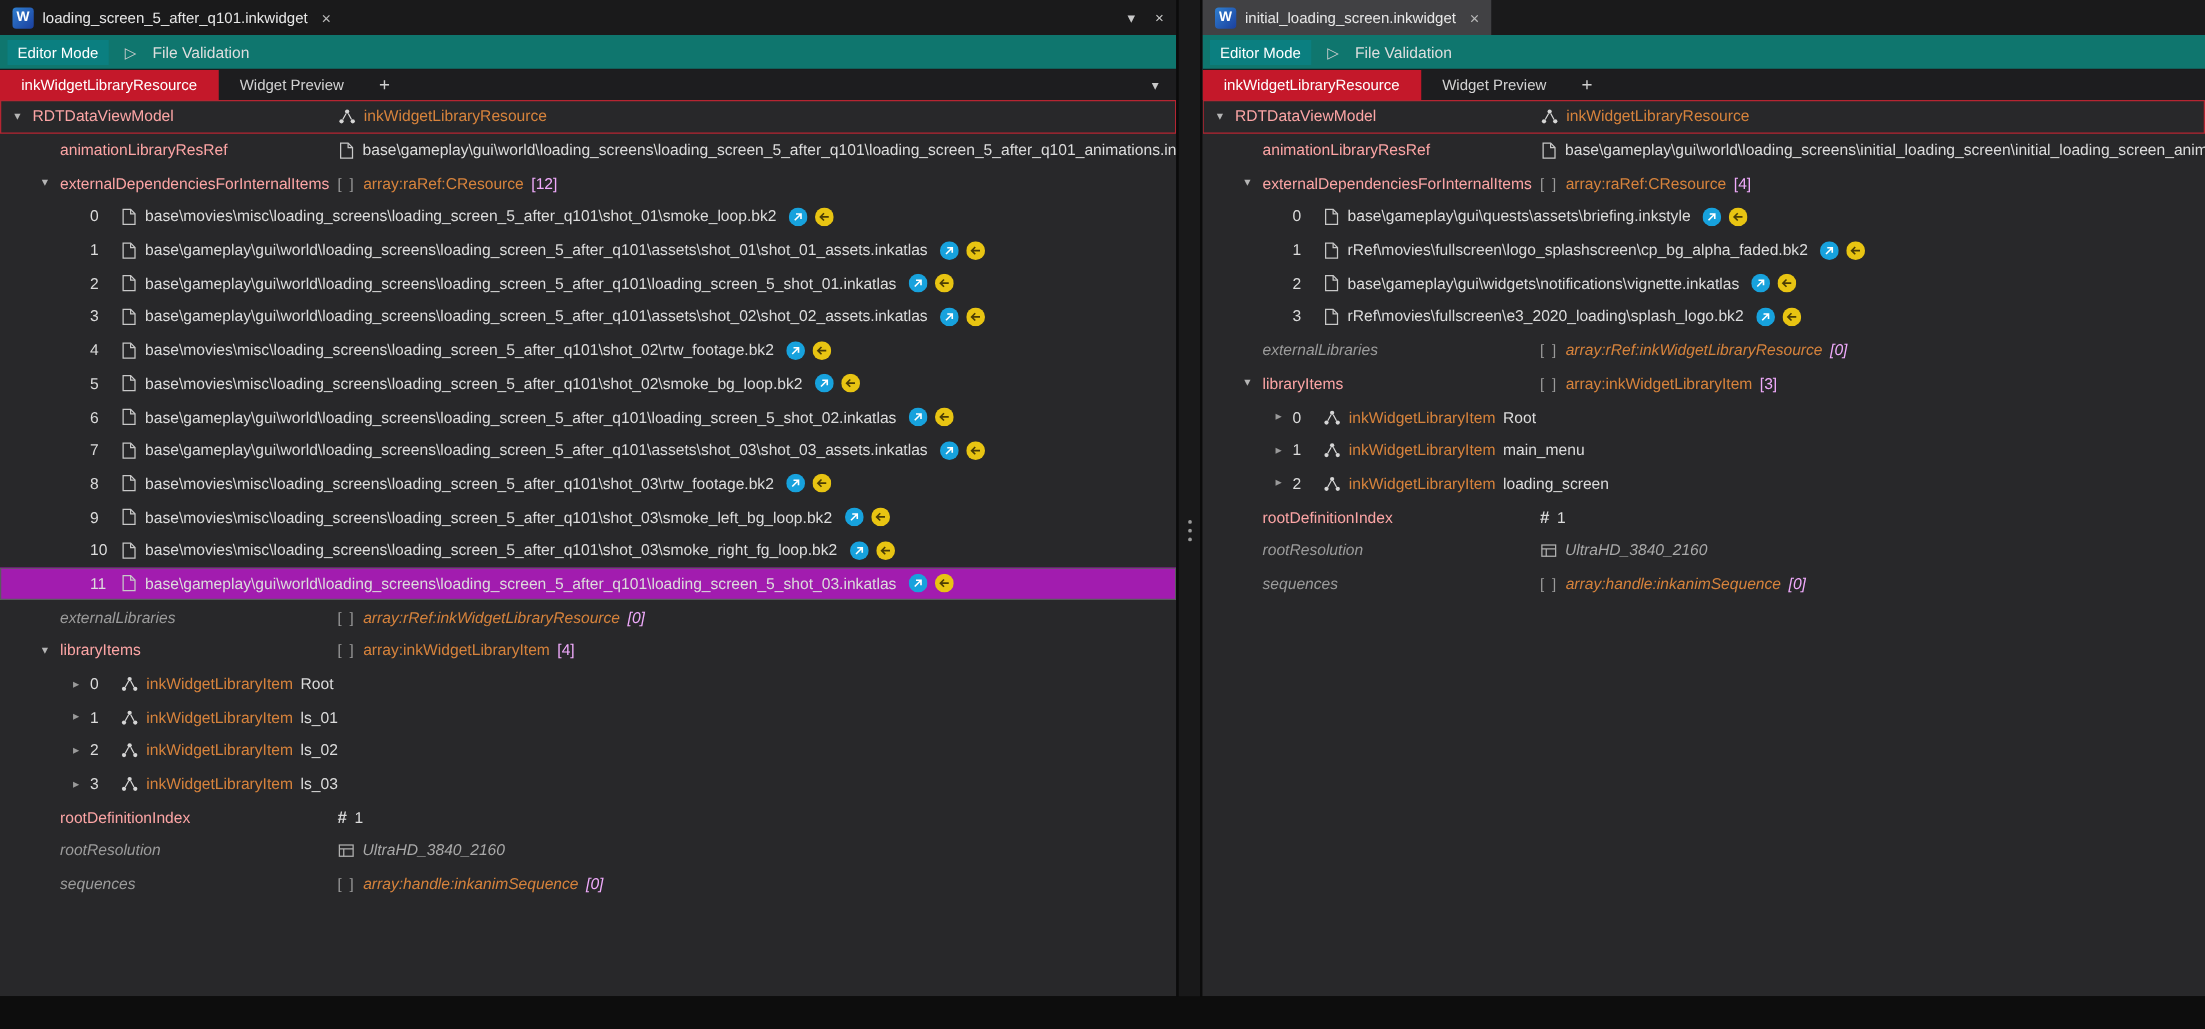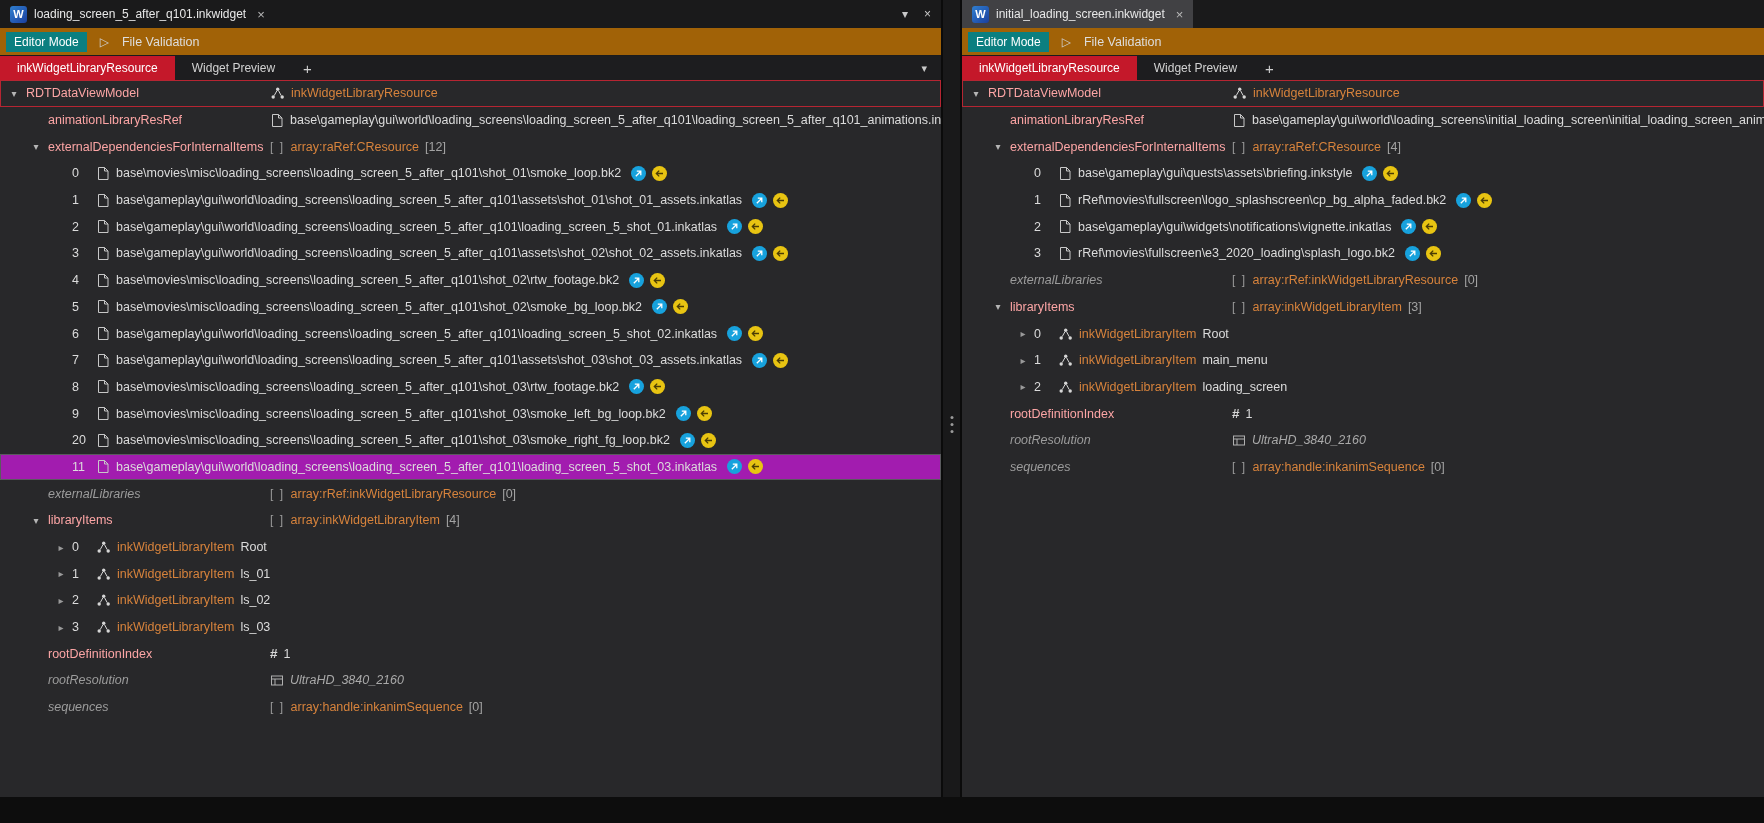--- a/index.html
+++ b/index.html
@@ -9,48 +9,48 @@
   #panel-left{left:0;width:941px}
   #panel-right{left:962px;width:802px}
   .titlebar{position:absolute;top:0;left:0;right:0;height:28px;background:#1a1a1b;display:flex;align-items:center}
   .doctab{display:flex;align-items:center;gap:7px;height:28px;padding:0 10px;cursor:pointer}
   .doctab.activedoc{background:#414144}
   .wicon{width:17px;height:17px;border-radius:3px;background:linear-gradient(135deg,#2f7fd0,#1b3f9e);color:#fff;font-weight:bold;font-size:11px;display:flex;align-items:center;justify-content:center;flex:0 0 17px}
   .doctitle{font-size:12px;color:#e8e8e8;white-space:nowrap}
   .tabclose{color:#b9b9b9;font-size:13px;margin-left:4px}
   .titlecontrols{margin-left:auto;display:flex;gap:16px;padding-right:10px;color:#c9c9c9;font-size:12px}
   .titlecontrols span{cursor:pointer}
-  .toolbar{position:absolute;top:28px;left:0;right:0;height:28px;background:#a16207;border-bottom:1px solid #1b1b1c;display:flex;align-items:center;gap:13px;padding:0 6px}
+  .toolbar{position:absolute;top:28px;left:0;right:0;height:28px;background:#0f766e;border-bottom:1px solid #1b1b1c;display:flex;align-items:center;gap:13px;padding:0 6px}
   .badge{background:#0b7f80;color:#fff;font-size:12px;padding:3px 8px;cursor:pointer}
   .play{color:#cfcfcf;font-size:12px;cursor:pointer}
   .fv{color:#dedede;font-size:12.5px;cursor:pointer}
   .dtabs{position:absolute;top:56px;left:0;right:0;height:24px;background:#1d1d1f;display:flex;align-items:stretch}
   .dtab{display:flex;align-items:center;padding:0 17px;font-size:12px;color:#d2d2d2;cursor:pointer}
   .dtab.active{background:#c4182a;color:#fff}
   .addtab{display:flex;align-items:center;padding:0 11px;font-size:15px;color:#cfcfcf;cursor:pointer}
   .tabover{margin-left:auto;display:flex;align-items:center;padding:0 14px;color:#c9c9c9;font-size:11px;cursor:pointer}
   .tree{position:absolute;top:80px;left:0;right:0;bottom:0;overflow:hidden}
   .row{position:relative;height:26.7px;width:100%}
   .row.selected{background:#a21caf;box-shadow:inset 0 0 0 1px #5a5b5e}
   .row.outlined{box-shadow:inset 0 0 0 1px #b62532}
   .exp{position:absolute;top:0;height:100%;width:12px;display:flex;align-items:center;justify-content:center;font-size:10px;color:#b5b5b5;cursor:pointer}
   .nm{position:absolute;top:0;height:100%;display:flex;align-items:center;font-size:12.5px;color:#fca5a5;white-space:nowrap}
   .nm.it{font-style:italic;color:#9c9c9c}
   .val{position:absolute;top:0;height:100%;right:0;display:flex;align-items:center;gap:6px;overflow:hidden;white-space:nowrap;font-size:12.5px}
-  .val.it2 .t-type,.val.it2 .t-count{}
+  .val.it2 .t-type,.val.it2 .t-count{font-style:italic}
   .slot{flex:0 0 10px}
   .iexp{flex:0 0 10px;display:flex;justify-content:center;font-size:10px;color:#9a9a9a;cursor:pointer}
   .idx{flex:0 0 18px;color:#dcdcdc}
   .tvi{flex:0 0 auto;display:flex;align-items:center}
   .tvi-brackets{color:#9a9a9a;font-size:12px;letter-spacing:1.5px}
   .tvi-hash{color:#d8d8d8;font-size:13.5px;font-weight:700}
   .t-path{color:#dcdcdc}
   .t-type{color:#d7833c}
   .t-plain{color:#dcdcdc}
-  .t-count{color:#a3a3a3}
+  .t-count{color:#f0abfc}
   .t-enum{color:#a9a9a9;font-style:italic}
   .btn{width:15px;height:15px;flex:0 0 15px;cursor:pointer}
   .btn.first{margin-left:4px}
   .splitter{position:absolute;left:941px;top:0;width:21px;height:823px;background:#19191a;border-left:2px solid #0b0b0b;border-right:2px solid #0b0b0b}
   .grip{position:absolute;left:50%;top:423px;width:3px;height:3px;border-radius:50%;background:#9a9a9a;transform:translateX(-50%);box-shadow:0 -7px 0 #9a9a9a,0 7px 0 #9a9a9a}
   .bottombar{position:absolute;left:0;bottom:0;width:1764px;height:26px;background:#0d0d0d}
 </style>
 </head>
 <body>
 
@@ -360,21 +360,21 @@
             <svg width="15" height="15" viewBox="0 0 15 15">
               <circle cx="7.5" cy="7.5" r="7.5" fill="#e8c412"></circle>
               <path d="M11 7.5H4.6M7.2 4.6 4.3 7.5l2.9 2.9" stroke="#4a3c05" stroke-width="1.3" fill="none"></path>
             </svg>
           </span>
         </div>
       </div>
       <div class="row">
         <div class="val" style="left: 56px;">
           <span class="slot"></span>
-          <span class="idx">20</span>
+          <span class="idx">10</span>
           <span class="tvi tvi-doc">
             <svg width="14" height="15" viewBox="0 0 14 15">
               <path d="M2.5 1.5h6l3.5 3.5v8.5h-9.5z" fill="none" stroke="#c8c8c8"></path>
               <path d="M8.5 1.5v3.5H12" fill="none" stroke="#c8c8c8"></path>
             </svg>
           </span>
           <span class="t-path">base\movies\misc\loading_screens\loading_screen_5_after_q101\shot_03\smoke_right_fg_loop.bk2</span>
           <span class="btn first tvi">
             <svg width="15" height="15" viewBox="0 0 15 15">
               <circle cx="7.5" cy="7.5" r="7.5" fill="#17a2dd"></circle>

